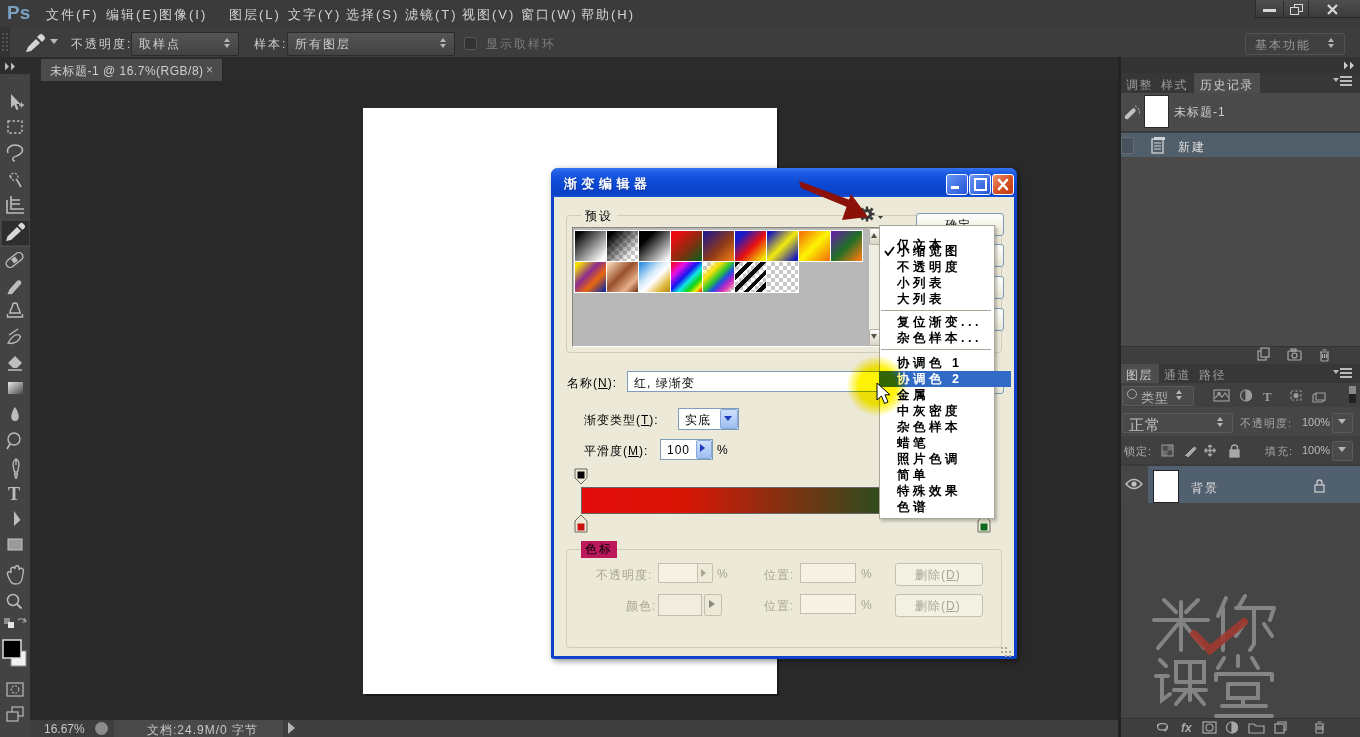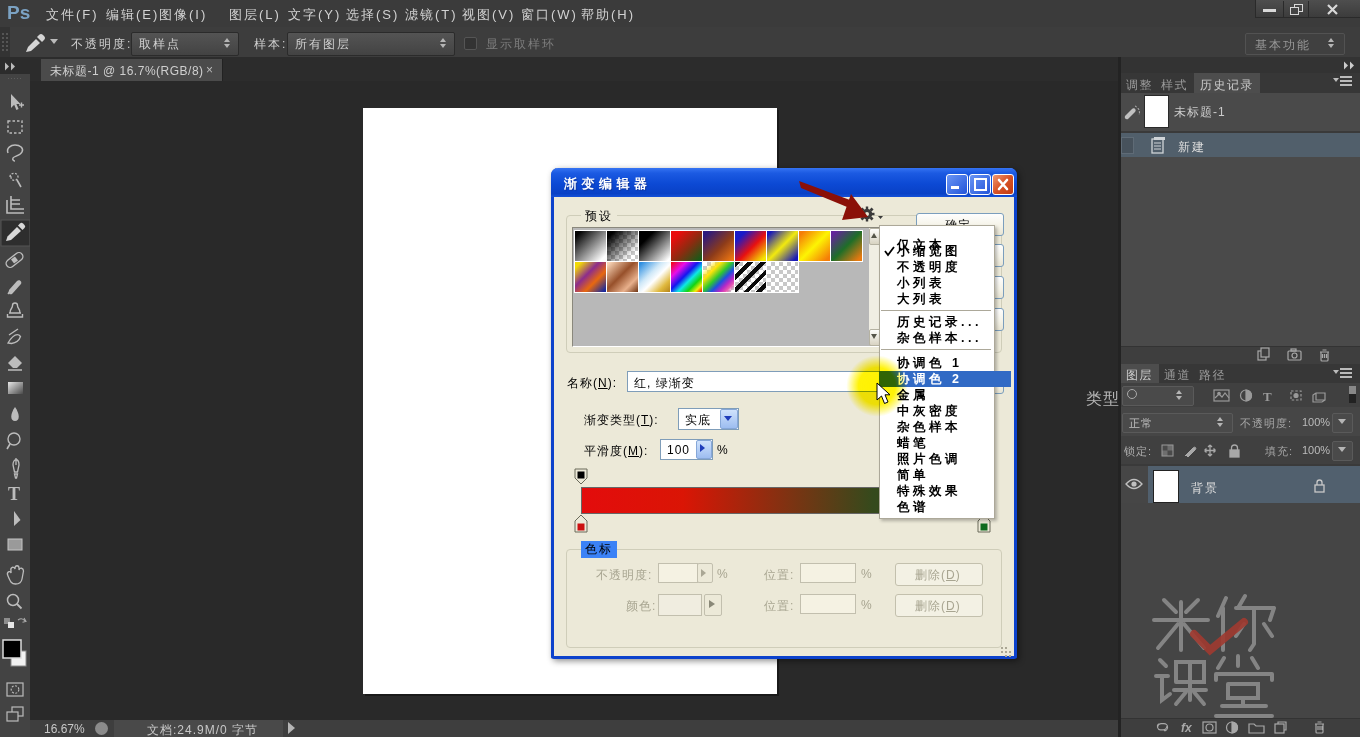--- a/index.html
+++ b/index.html
@@ -230,21 +230,21 @@
 <div class="a" style="left:1121px;top:364px;width:38px;height:19px;background:#4d4d4d"></div>
 <div class="a ptw" style="left:1126px;top:367px">图层</div>
 <div class="a ptx" style="left:1164px;top:367px">通道</div>
 <div class="a ptx" style="left:1199px;top:367px">路径</div>
 <div class="a" style="left:1340px;top:368px;width:12px;height:2px;background:#bbb;box-shadow:0 4px 0 #bbb,0 8px 0 #bbb"></div>
 <div class="a" style="left:1333px;top:370px;width:0;height:0;border-left:3px solid transparent;border-right:3px solid transparent;border-top:4px solid #bbb"></div>
 
 <div class="a" style="left:1121px;top:383px;width:239px;height:24px;background:#404040"></div>
 <div class="a" style="left:1122px;top:386px;width:70px;height:18px;background:#4a4a4a;border:1px solid #5a5a5a;border-radius:2px"></div>
 <div class="a" style="left:1127px;top:389px;width:8px;height:8px;border:1.5px solid #aaa;border-radius:50%"></div>
-<div class="a" style="left:1086px;top:389px;font-size:16px;color:#b5b5b5;letter-spacing:1px">类型</div>
+<div class="a" style="left:1141px;top:389px;font-size:13px;color:#b5b5b5;letter-spacing:1px">类型</div>
 <div class="a ud" style="left:1176px;top:390px">
     <i></i>
     <b></b>
   </div>
 <svg class="a" style="left:1213px;top:389px" width="120" height="14" viewBox="0 0 120 14">
  <g stroke="#9a9a9a" fill="none" stroke-width="1.2">
   <rect x="1" y="1" width="15" height="11"></rect>
       <path d="M2 9 l4 -4 3 3 3 -4 4 5"></path>
       <circle cx="6" cy="4.5" r="1.2" fill="#9a9a9a"></circle>
   <circle cx="33" cy="6.5" r="5.5"></circle>
@@ -252,21 +252,21 @@
   <text x="50" y="11.5" font-size="13" font-weight="bold" fill="#9a9a9a" stroke="none" font-family="Liberation Serif">T</text>
   <rect x="78" y="2" width="10" height="9" stroke-dasharray="2.5 1.8"></rect>
       <circle cx="83" cy="6.5" r="2" fill="#9a9a9a"></circle>
   <path d="M103 4 h9 v7 h-9 Z M103 4 l-3 2 v7 h9 l3 -2"></path>
  </g>
 </svg>
 <div class="a" style="left:1349px;top:386px;width:7px;height:17px;background:linear-gradient(180deg,#888 0 8px,#222 8px)"></div>
 
 <div class="a" style="left:1121px;top:407px;width:239px;height:29px;background:#464646"></div>
 <div class="a" style="left:1122px;top:413px;width:109px;height:18px;background:#4a4a4a;border:1px solid #5a5a5a;border-radius:2px"></div>
-<div class="a" style="left:1129px;top:416px;font-size:11px;color:#c0c0c0;letter-spacing:1px">正常</div>
+<div class="a" style="left:1129px;top:416px;font-size:15px;color:#c0c0c0;letter-spacing:1px">正常</div>
 <div class="a ud" style="left:1217px;top:417px">
     <i></i>
     <b></b>
   </div>
 <div class="a" style="left:1240px;top:416px;font-size:11px;color:#a5a5a5;letter-spacing:1px">不透明度:</div>
 <div class="a" style="left:1302px;top:416px;font-size:11px;color:#bbb">100%</div>
 <div class="a" style="left:1332px;top:413px;width:19px;height:18px;background:#4a4a4a;border:1px solid #5a5a5a;border-radius:2px"></div>
 <div class="a" style="left:1338px;top:419px;width:0;height:0;border-left:4px solid transparent;border-right:4px solid transparent;border-top:5px solid #b5b5b5"></div>
 
 <div class="a" style="left:1121px;top:436px;width:239px;height:28px;background:#404040"></div>
@@ -418,21 +418,21 @@
 </svg>
 <div class="a" style="left:581px;top:487px;width:404px;height:25px;border:1px solid #666;background:linear-gradient(90deg,#e30c0c 0%,#da1505 25%,#354a1c 72%,#2e481e 100%)"></div>
 <svg class="a" style="left:572px;top:513px" width="425" height="22" viewBox="0 0 425 22">
  <path d="M9 2 l6 6 v11 h-12 v-11 Z" fill="#ece9d8" stroke="#6a6a5a"></path>
  <rect x="5.5" y="10.5" width="7" height="7" fill="#cc1010"></rect>
  <path d="M412 2 l6 6 v11 h-12 v-11 Z" fill="#ece9d8" stroke="#6a6a5a"></path>
  <rect x="408.5" y="10.5" width="7" height="7" fill="#0e6a1e"></rect>
 </svg>
 
 <div class="a" style="left:566px;top:549px;width:434px;height:97px;border:1px solid #cfcdb9;border-radius:4px"></div>
-<div class="a cjk" style="left:581px;top:541px;font-size:12px;color:#000;background:#3b82f6;padding:0 4px">色标</div>
+<div class="a cjk" style="left:581px;top:541px;font-size:12px;color:#000;background:#be185d;padding:0 4px">色标</div>
 <div class="a gld" style="left:596px;top:567px">不透明度:</div>
 <div class="a" style="left:658px;top:563px;width:38px;height:18px;background:#f5f2e3;border:1px solid #c2bfae"></div>
 <div class="a" style="left:697px;top:563px;width:14px;height:18px;background:#ece9d8;border:1px solid #c2bfae;border-radius:2px"></div>
 <div class="a" style="left:701px;top:569px;width:0;height:0;border-top:4px solid transparent;border-bottom:4px solid transparent;border-left:5px solid #aaa795"></div>
 <div class="a gld" style="left:717px;top:567px">%</div>
 <div class="a gld" style="left:764px;top:567px">位置:</div>
 <div class="a" style="left:800px;top:563px;width:54px;height:18px;background:#f5f2e3;border:1px solid #c2bfae"></div>
 <div class="a gld" style="left:861px;top:567px">%</div>
 <div class="a xpbtnd" style="left:895px;top:563px;width:86px;height:21px"></div>
 <div class="a gld cjk" style="left:915px;top:567px">删除(<u>D</u>)</div>
@@ -448,21 +448,21 @@
 <div class="a" style="left:1001px;top:647px;width:2px;height:2px;background:#aaa694;box-shadow:4px 4px 0 #aaa694,0 4px 0 #aaa694,4px 0 0 #aaa694,8px 8px 0 #aaa694,4px 8px 0 #aaa694,8px 4px 0 #aaa694"></div>
 
 <div class="a" style="left:879px;top:225px;width:114px;height:292px;background:#fff;border:1px solid #aca899;box-shadow:2px 2px 3px rgba(0,0,0,0.25)"></div>
 <div id="cmenu" class="a" style="left:879px;top:225px;width:114px">
  <div class="a mi" style="top:12px;left:0;width:114px">仅文本</div>
  <div class="a mi" style="top:18px;left:0;width:114px">小缩览图</div>
  <div class="a mi" style="top:34px;left:0;width:114px">不透明度</div>
  <div class="a mi" style="top:50px;left:0;width:114px">小列表</div>
  <div class="a mi" style="top:66px;left:0;width:114px">大列表</div>
  <div class="a" style="top:85px;left:2px;width:110px;height:1px;background:#aca899"></div>
- <div class="a mi" style="top:89px;left:0;width:114px">历史记录...</div>
+ <div class="a mi" style="top:89px;left:0;width:114px">复位渐变...</div>
  <div class="a mi" style="top:105px;left:0;width:114px">杂色样本...</div>
  <div class="a" style="top:124px;left:2px;width:110px;height:1px;background:#aca899"></div>
  <div class="a mi" style="top:130px;left:0;width:114px">协调色 1</div>
  <div class="a mi" style="top:146px;left:0;width:114px;background:#316ac5;color:#fff">协调色 2</div>
  <div class="a mi" style="top:162px;left:0;width:114px">金属</div>
  <div class="a mi" style="top:178px;left:0;width:114px">中灰密度</div>
  <div class="a mi" style="top:194px;left:0;width:114px">杂色样本</div>
  <div class="a mi" style="top:210px;left:0;width:114px">蜡笔</div>
  <div class="a mi" style="top:226px;left:0;width:114px">照片色调</div>
  <div class="a mi" style="top:242px;left:0;width:114px">简单</div>

